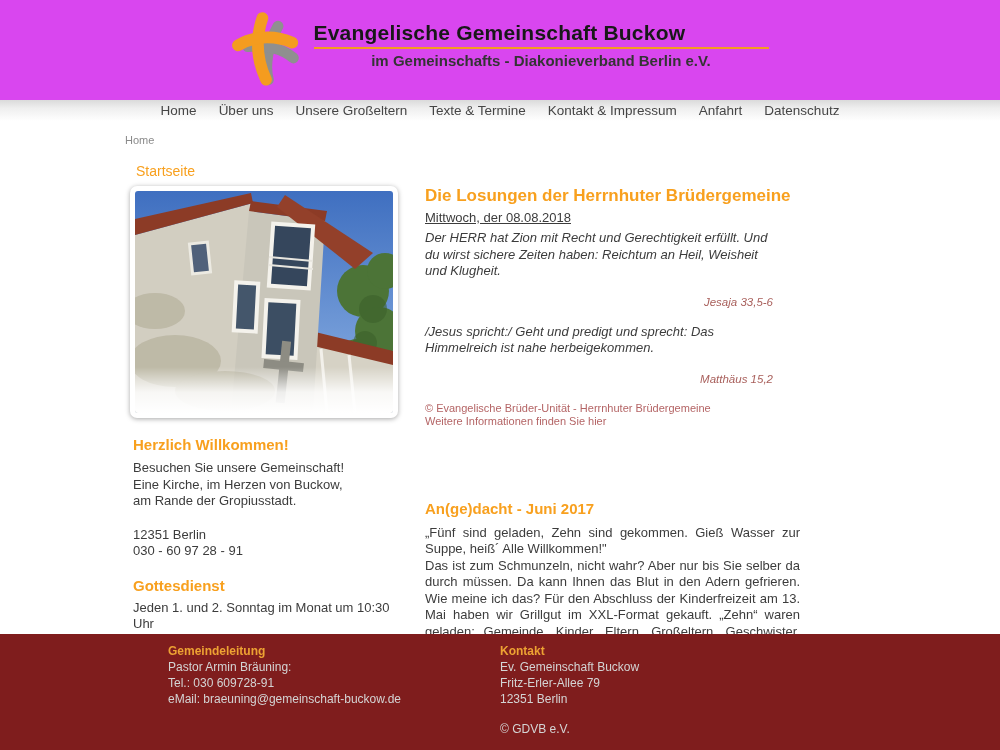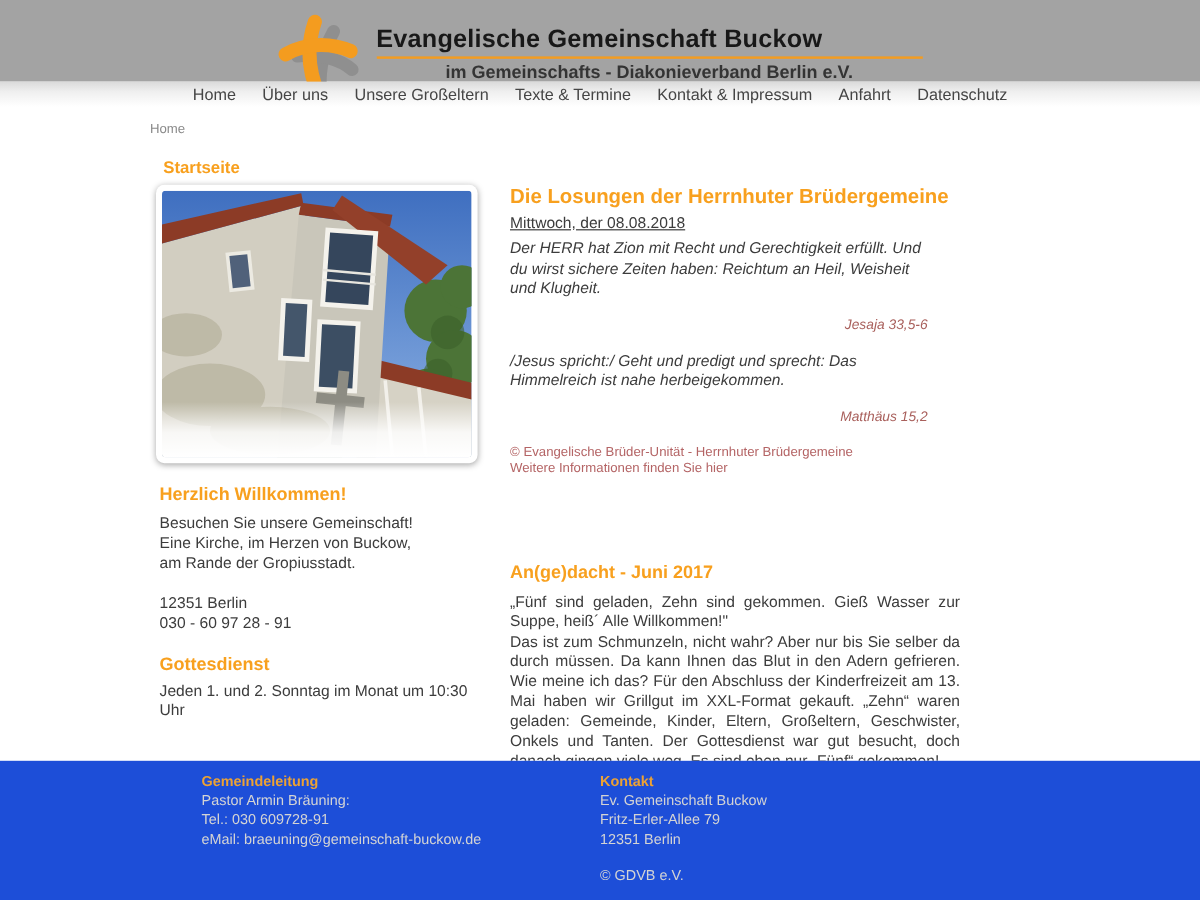--- a/index.html
+++ b/index.html
@@ -4,21 +4,21 @@
 <style>
   * { margin:0; padding:0; box-sizing:border-box; }
   html,body { width:1000px; }
   body {
     font-family:"Liberation Sans", sans-serif;
     background:#ffffff; color:#3c3c3c;
   }
   .page { width:1000px; height:750px; display:flex; flex-direction:column; overflow:hidden; background:#fff; }
 
   
-  .site-header { height:68px; background:#a3a3a3; flex:0 0 auto; }
+  .site-header { height:100px; background:#d946ef; flex:0 0 auto; }
   .brand { width:545px; margin:0 auto; padding-top:10px; display:flex; cursor:pointer; }
   .logo-wrap { width:78px; flex:0 0 auto; }
   .brand-text { flex:1; padding-left:8px; }
   .site-title { font-size:21px; font-weight:bold; color:#181818; letter-spacing:0.2px; padding-top:11px; }
   .title-rule { height:2px; background:#f49c1f; margin-top:2px; width:455px; }
   .site-subtitle { font-size:15px; font-weight:bold; color:#343434; text-align:center; width:455px; margin-top:3px; }
 
   
   .main-nav {
     height:21px; flex:0 0 auto;
@@ -26,21 +26,21 @@
     display:flex; justify-content:center; align-items:center;
   }
   .main-nav a {
     font-size:13.5px; color:#454545; text-decoration:none; padding:0 11px; cursor:pointer;
   }
 
   
   .main-area { flex:1 1 auto; overflow:hidden; padding-left:125px; }
   .breadcrumb { margin-top:13px; font-size:11px; color:#8a8a8a; }
   .breadcrumb a { color:#8a8a8a; text-decoration:none; cursor:pointer; }
-  .page-heading { margin-top:17px; margin-left:11px; font-size:14px; font-weight:bold; color:#f8a01e; }
+  .page-heading { margin-top:17px; margin-left:11px; font-size:14px; font-weight:normal; color:#f8a01e; }
 
   .columns { display:flex; margin-top:7px; margin-left:8px; }
   .col-left { width:280px; flex:0 0 auto; }
   .col-right { width:375px; flex:0 0 auto; margin-left:12px; }
 
   
   .photo-frame {
     width:268px; height:232px; background:#fff; border-radius:7px; padding:5px;
     box-shadow:0 1px 5px rgba(0,0,0,0.35); margin-left:-3px;
   }
@@ -60,21 +60,21 @@
   .verse { width:348px; margin-top:4px;font-style:italic; }
   .scripture-ref { width:348px; text-align:right; margin-top:16px; font-size:11.5px; font-style:italic; color:#a9605c; }
   .verse2 { margin-top:16px; }
   .losung-copy { margin-top:17px; font-size:11px; line-height:13px; color:#b46465; }
   .losung-more { font-size:11px; line-height:13px; color:#b46465; cursor:pointer; }
 
   .andacht-h { margin-top:72px; }
   .andacht-body { margin-top:8px; width:375px; text-align:justify; line-height:16.6px; }
 
   
-  .site-footer { flex:0 0 auto; height:116px; background:#1d4ed8; display:flex; padding-top:9px; }
+  .site-footer { flex:0 0 auto; height:116px; background:#7f1d1d; display:flex; padding-top:9px; }
   .f-col { font-size:12px; line-height:16px; color:#d4d4d4; }
   .f-col-1 { margin-left:168px; width:332px; }
   .f-col-2 { margin-left:0; }
   .f-head { color:#eda233; font-weight:bold; font-size:12px; }
   .f-copy { margin-top:14px; }
 </style>
 </head>
 <body>
 
 <div class="page">

